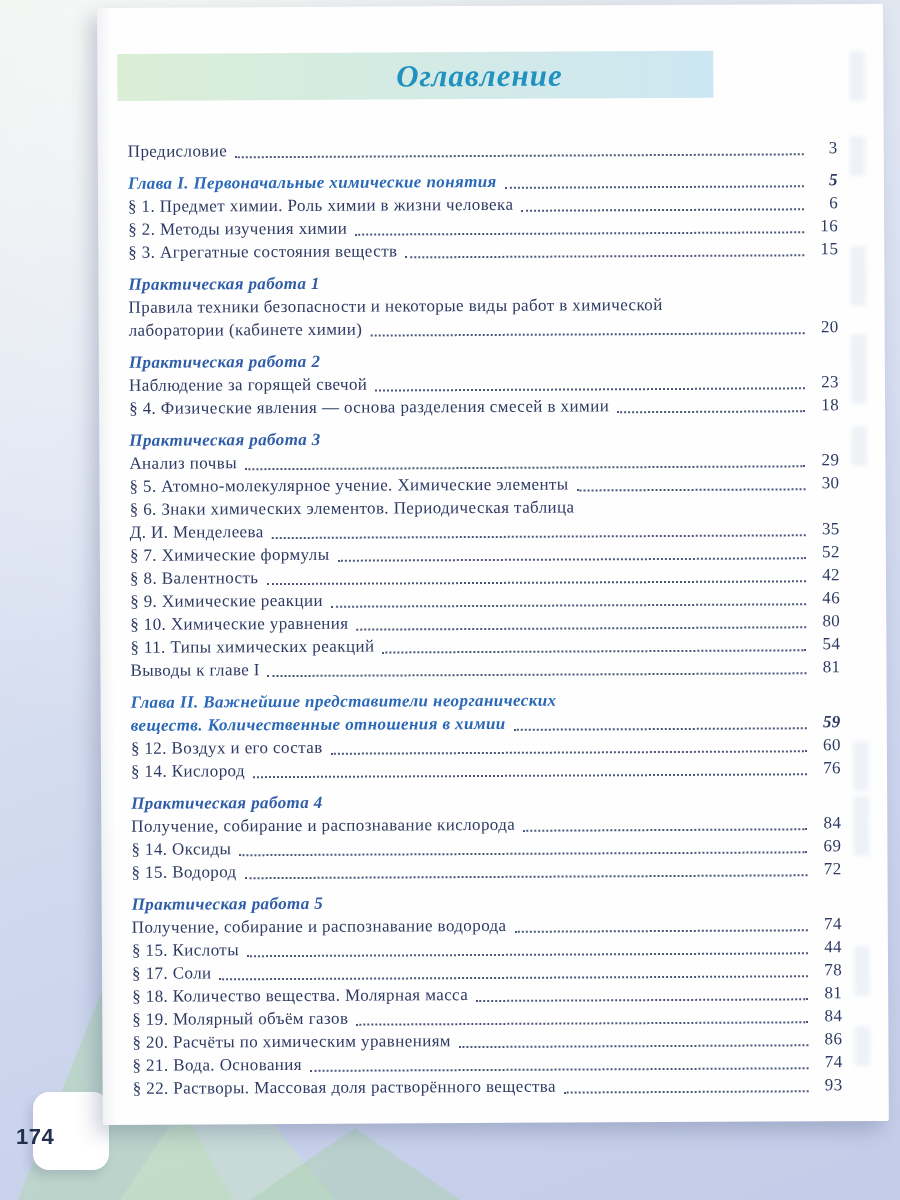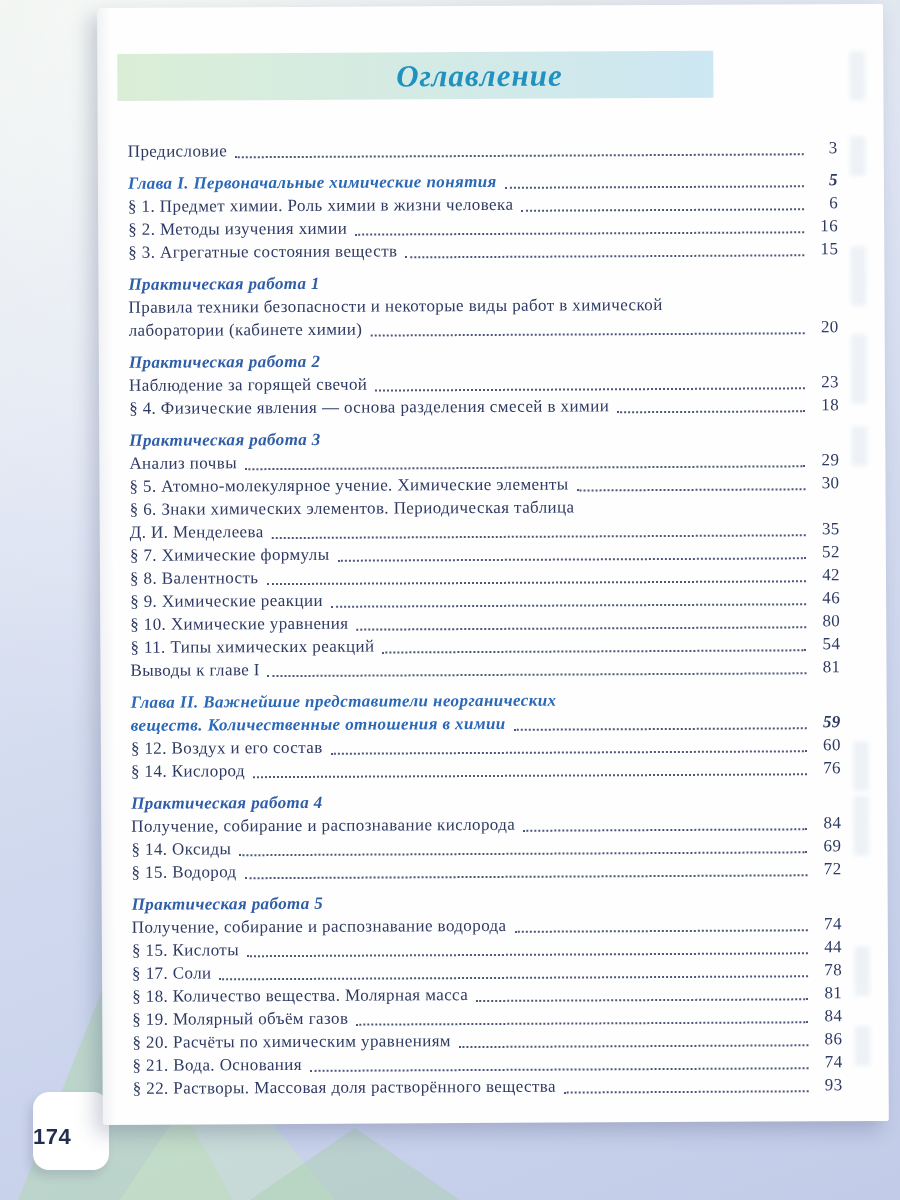--- a/index.html
+++ b/index.html
@@ -107,21 +107,21 @@
     min-width: 12px;
     border-bottom: 2px dotted rgba(46,58,99,0.85);
     margin: 0 6px 4px 8px;
   }
   .toc-page {
     min-width: 28px;
     text-align: right;
   }
   .scan-num {
     position: absolute;
-    left: 33px; top: 1124px;
+    left: 16px; top: 1124px;
     font: bold 22px "Liberation Sans", sans-serif;
     letter-spacing: 0.5px;
     color: var(--scan-number, #22304f);
     z-index: 4;
   }
   .ghost {
     position: absolute;
     right: 18px; width: 16px;
     background: rgba(100,140,190,0.10);
     filter: blur(2px);

